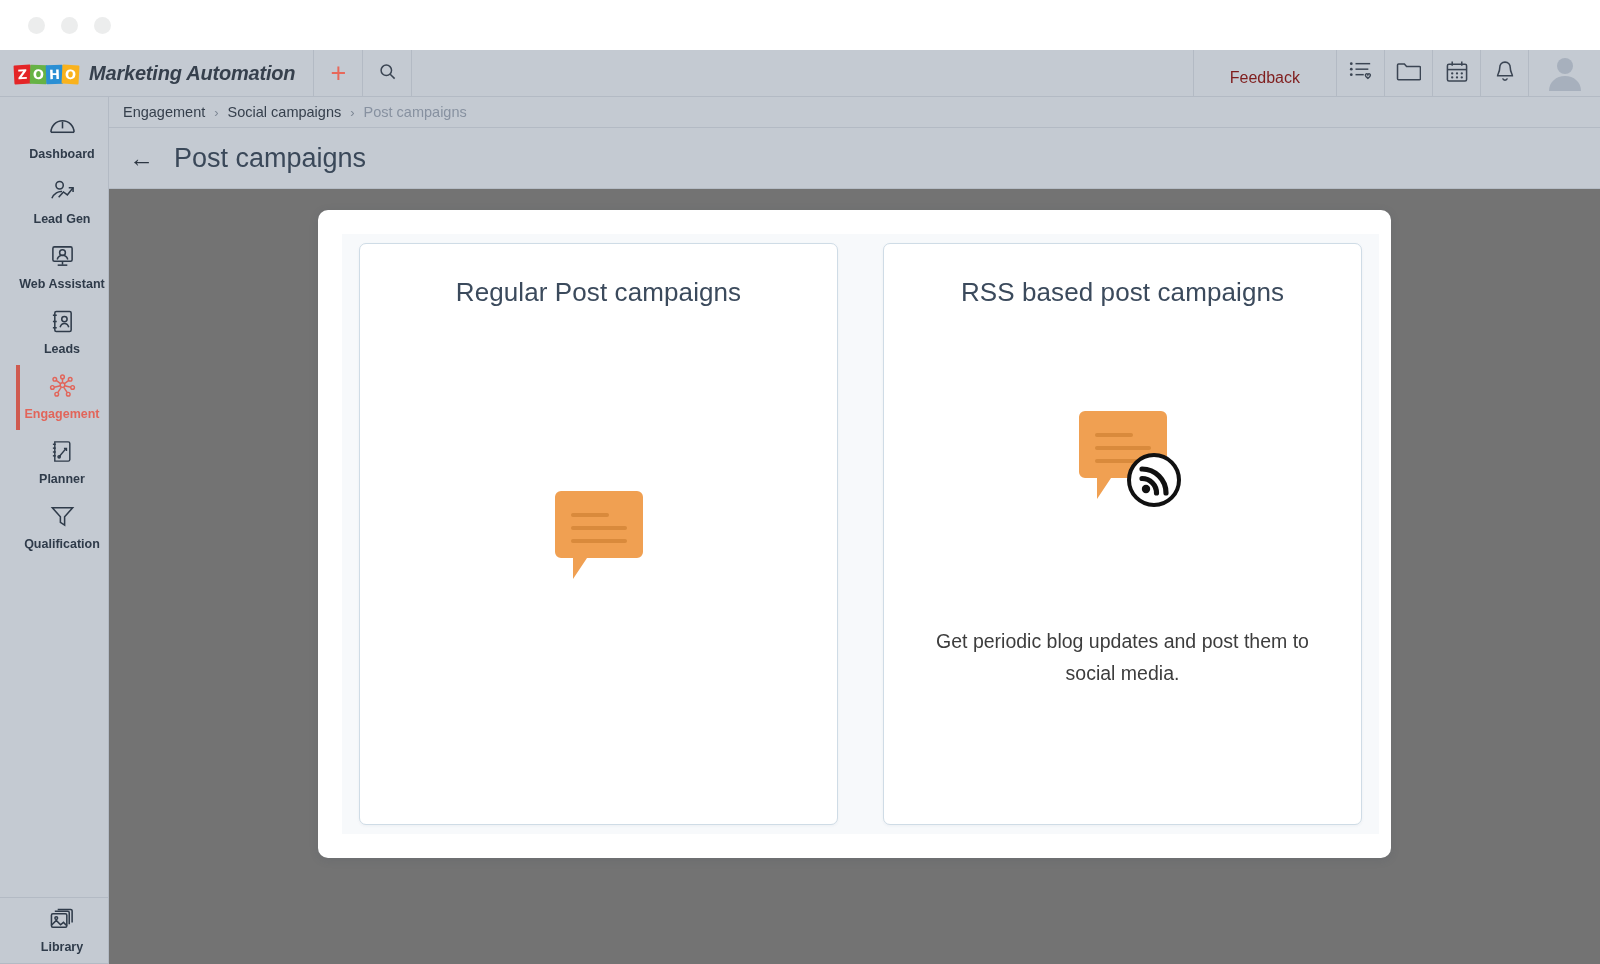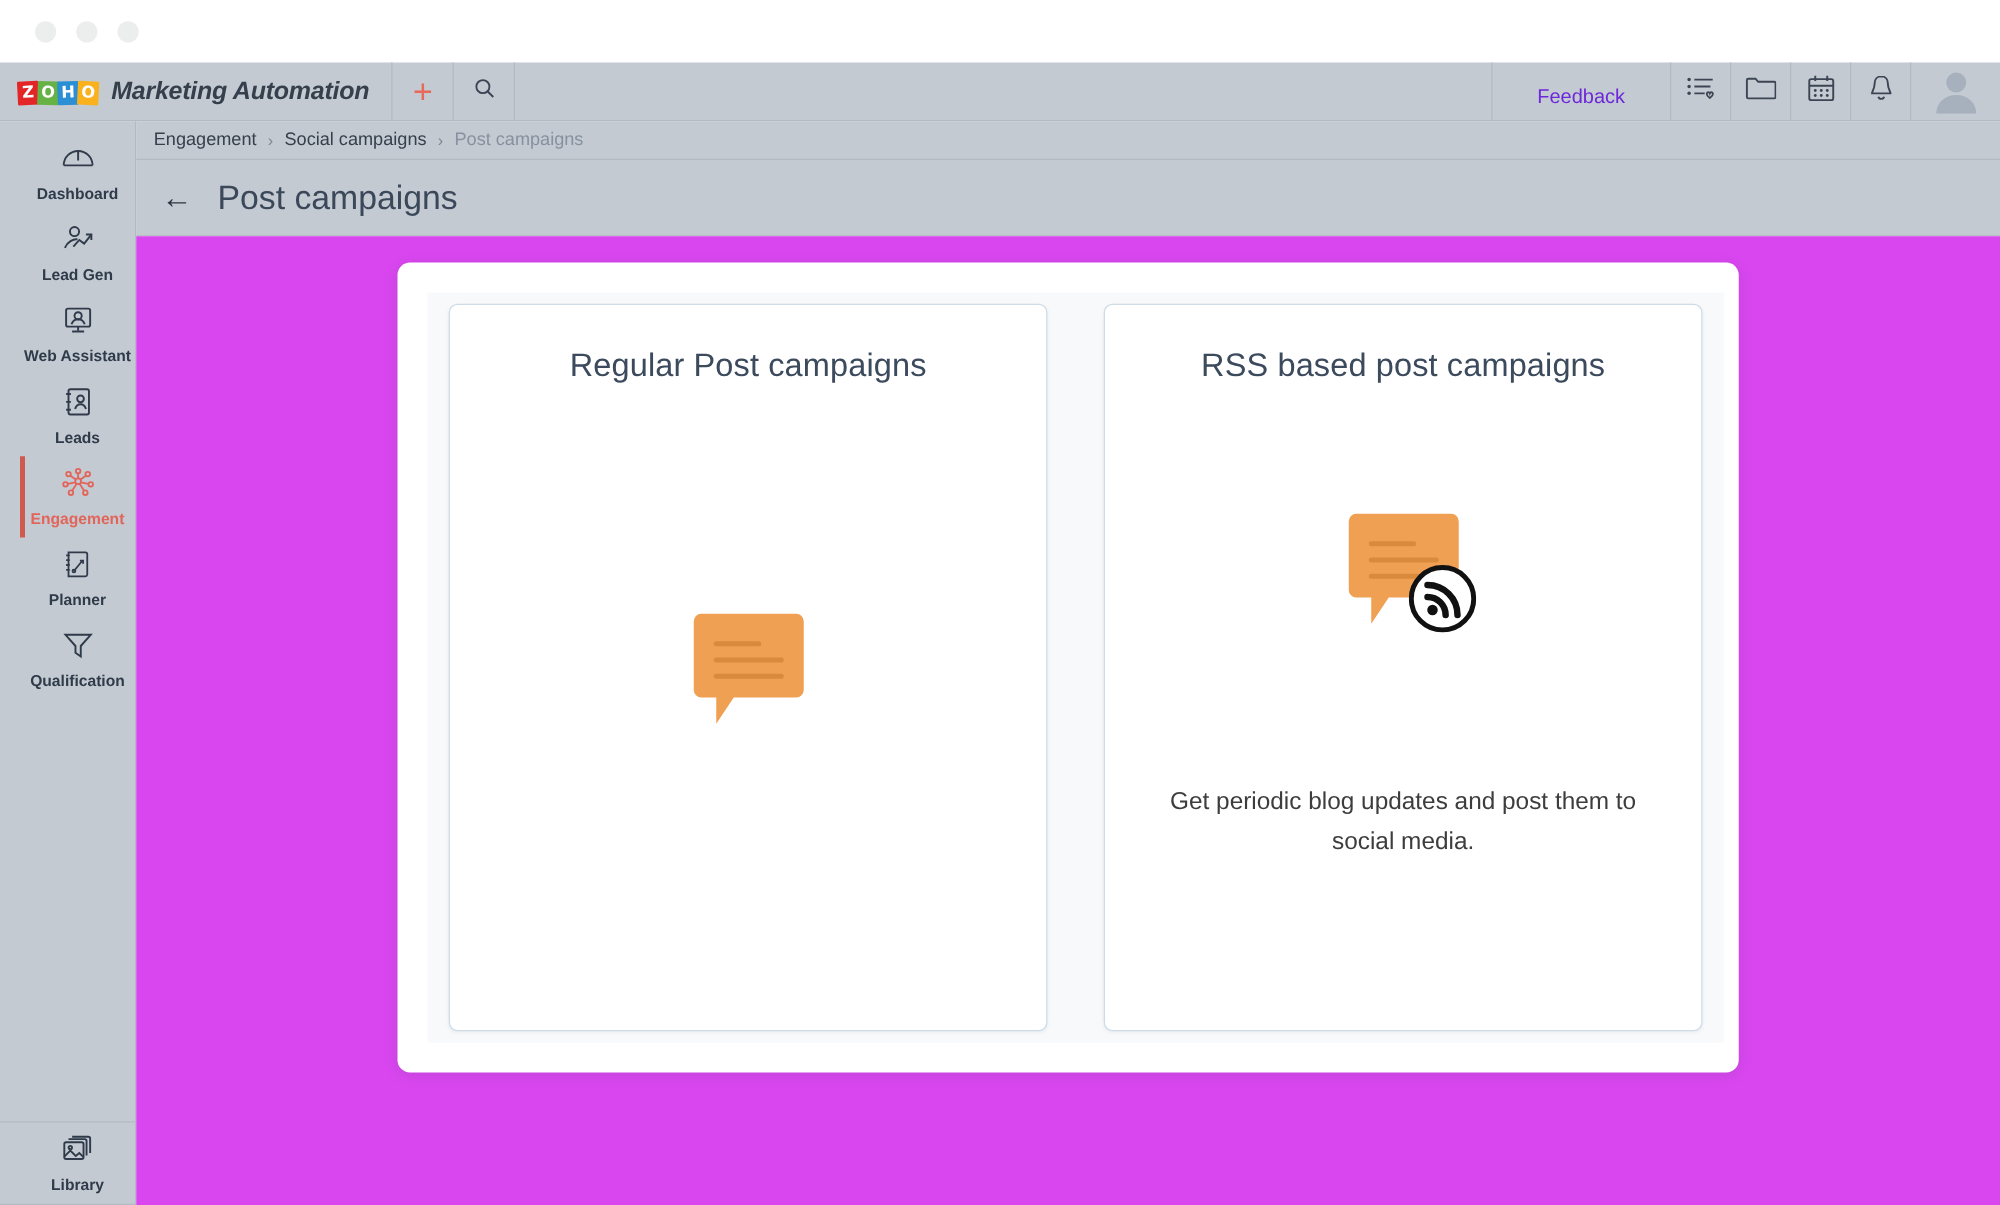--- a/index.html
+++ b/index.html
@@ -58,21 +58,21 @@
     border-right: 1px solid #b3bac4;
     cursor: pointer;
   }
   .plus-icon { color: #e8685a; font-size: 27px; font-weight: 300; line-height: 1; }
   .topbar-spacer { flex: 1 1 auto; }
   .feedback-wrap {
     display: flex; align-items: center; padding: 0 36px;
     border-left: 1px solid #b3bac4;
     cursor: pointer;
   }
-  .feedback-text { color: #6d28d9; font-size: 16px; margin-top: 10px; }
+  .feedback-text { color: #7f1d1d; font-size: 16px; margin-top: 10px; }
   .hdr-icon-btn {
     width: 48px; display: flex; align-items: center; justify-content: center;
     border-left: 1px solid #b3bac4;
     cursor: pointer;
   }
   .avatar-btn {
     width: 72px; display: flex; align-items: center; justify-content: center;
     border-left: 1px solid #b3bac4;
     cursor: pointer;
   }
@@ -127,21 +127,21 @@
     background: #c4cad2;
     border-bottom: 1px solid #b5bcc5;
     display: flex; align-items: center;
     padding-left: 20px; gap: 20px;
   }
   .back-arrow { font-size: 25px; color: #2c3642; cursor: pointer; line-height: 1; }
   .page-title { font-size: 27px; color: #3a4859; font-weight: normal; }
 
   .stage {
     flex: 1 1 auto;
-    background: #d946ef;
+    background: #737373;
     display: flex; align-items: flex-start; justify-content: center;
     padding-top: 1px;
     position: relative;
     overflow: hidden;
   }
 
   .panel {
     width: 1073px; height: 648px;
     margin-top: 20px;
     background: #ffffff;

